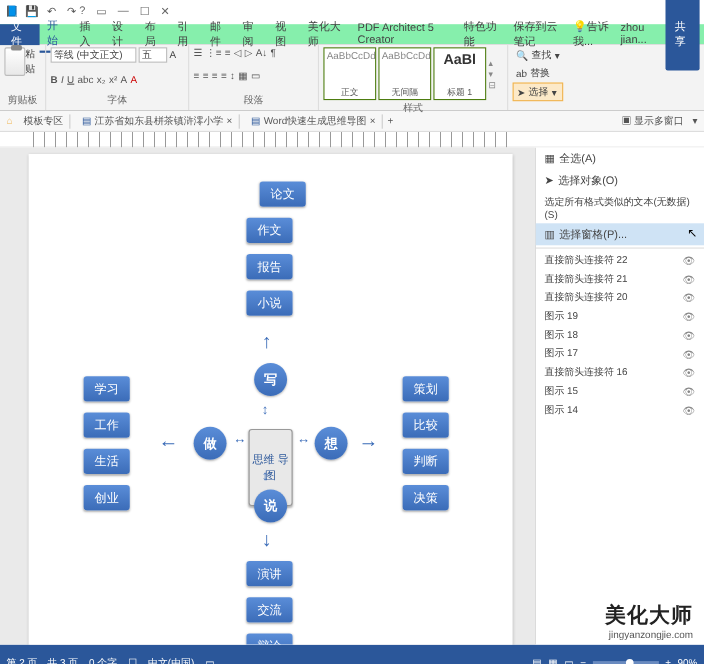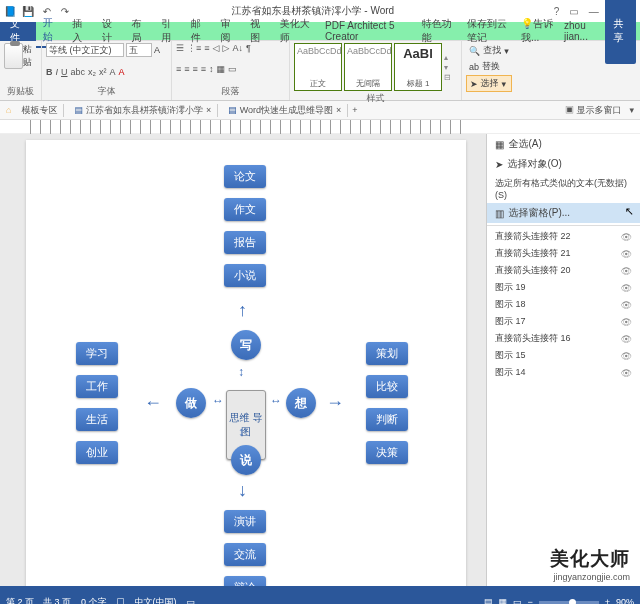--- a/index.html
+++ b/index.html
@@ -65,21 +65,20 @@
 </head>
 <body>
 
 <div class="titlebar">
   <div class="win-icons">
     <span>📘</span>
     <span>💾</span>
     <span>↶</span>
     <span>↷</span>
   </div>
-  <div class="title">江苏省如东县栟茶镇浒澪小学 - Word</div>
   <div class="win-ctrl">
     <span>?</span>
     <span>▭</span>
     <span>—</span>
     <span>☐</span>
     <span>✕</span>
   </div>
 </div>
 
 <div class="ribbon-tabs">
@@ -222,21 +221,21 @@
 
       <div class="arrow" style="left:212px;top:160px">↑</div>
       <div class="arrow" style="left:118px;top:250px">←</div>
       <div class="arrow" style="left:300px;top:250px">→</div>
       <div class="arrow" style="left:212px;top:340px">↓</div>
       <div class="arrow" style="left:212px;top:225px;font-size:12px">↕</div>
       <div class="arrow" style="left:186px;top:252px;font-size:12px">↔</div>
       <div class="arrow" style="left:244px;top:252px;font-size:12px">↔</div>
       <div class="arrow" style="left:212px;top:285px;font-size:12px">↕</div>
 
-      <div class="node" style="left:198px;top:25px">论文</div>
+      <div class="node" style="left:210px;top:25px">论文</div>
       <div class="node" style="left:198px;top:58px">作文</div>
       <div class="node" style="left:198px;top:91px">报告</div>
       <div class="node" style="left:198px;top:124px">小说</div>
 
       <div class="node" style="left:50px;top:202px">学习</div>
       <div class="node" style="left:50px;top:235px">工作</div>
       <div class="node" style="left:50px;top:268px">生活</div>
       <div class="node" style="left:50px;top:301px">创业</div>
 
       <div class="node" style="left:340px;top:202px">策划</div>

